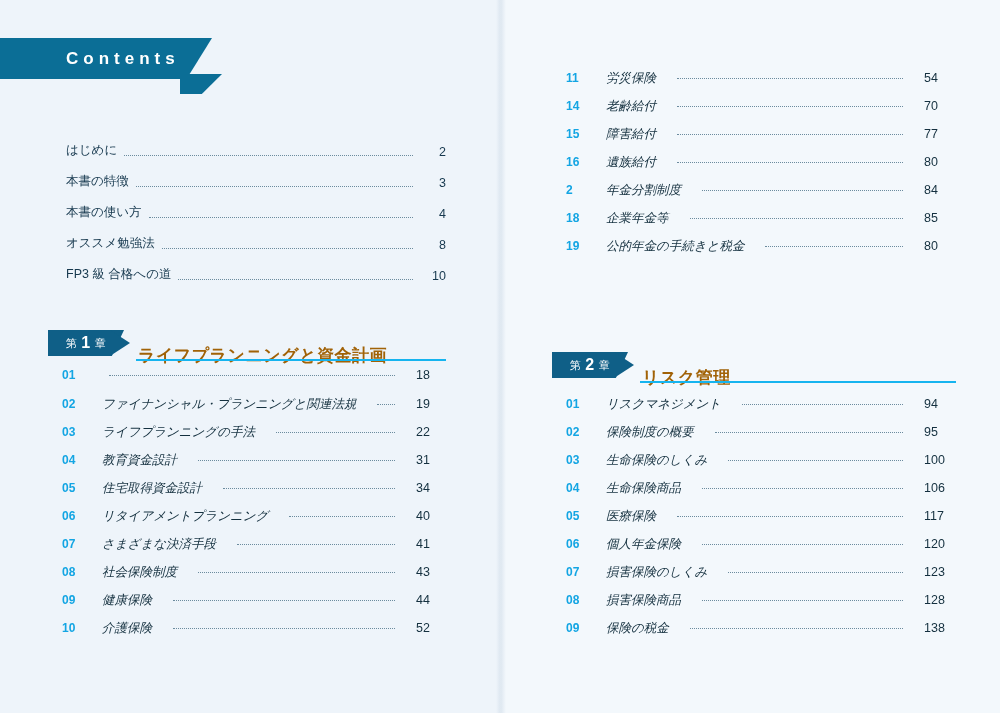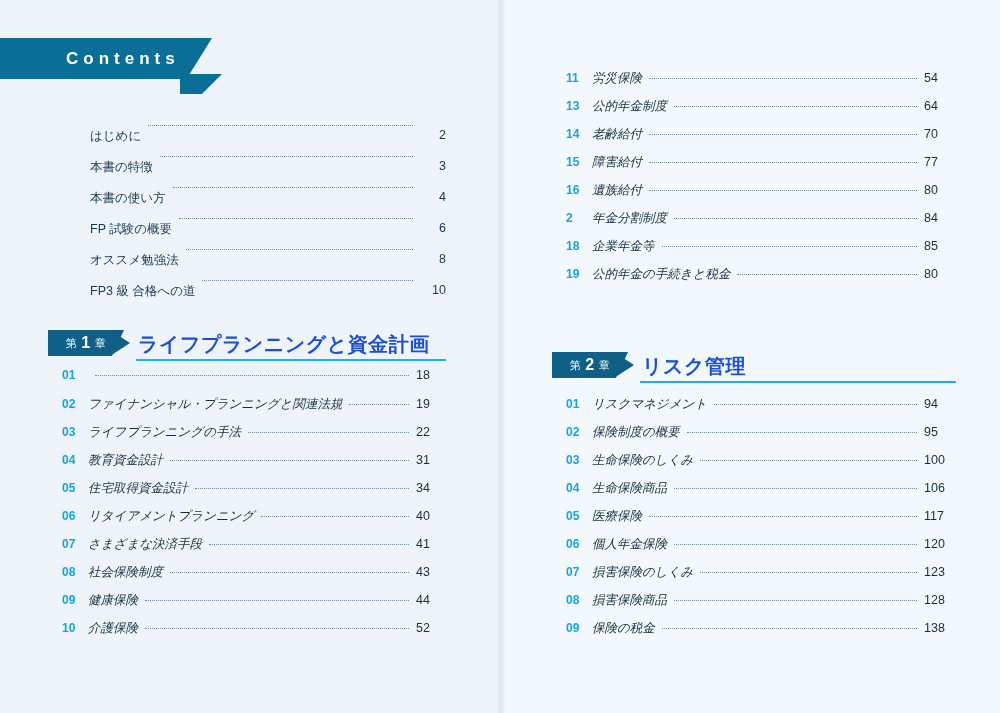--- a/index.html
+++ b/index.html
@@ -60,25 +60,24 @@
   }
 
   
   .front-list {
     position: absolute;
     left: 66px; top: 128px;
     width: 380px;
   }
   .fm-row {
     display: flex;
-    align-items: flex-start;
+    align-items: flex-end;
     height: 31px;
     font-size: 12.5px;
     color: #16384e;
-    margin-left: 24px;
   }
   .fm-title { white-space: nowrap; }
   .dots {
     flex: 1 1 auto;
     margin: 0 7px;
     position: relative;
     top: -3px;
     border-bottom: 1.6px dotted #6b8b9e;
     height: 1px;
   }
@@ -112,42 +111,43 @@
   }
   .chap-arrow {
     position: absolute;
     left: 62px; top: 0;
     width: 20px; height: 26px;
     background: #0f5f87;
     clip-path: polygon(0 0, 100% 50%, 0 100%);
   }
   .chap-name {
     position: absolute;
-    left: 90px; top: 1px;
-    font-size: 20px;
+    left: 90px; top: 14px;
+    font-size: 17px;
     font-weight: bold;
-    color: #1d4ed8;
+    color: #a16207;
     letter-spacing: 0.5px;
   }
   .chap-rule {
     position: absolute;
     left: 88px; bottom: -3px;
     right: 0;
     height: 2px;
     background: #16b4ef;
   }
 
   
   .sec-list { position: absolute; }
   .sec-row {
     display: flex;
     align-items: baseline;
     height: 28px;
     font-size: 12.5px;
     color: #14303f;
+    gap: 14px;
   }
   .sec-num {
     width: 26px;
     color: #13a5e3;
     font-weight: bold;
     font-size: 12px;
     flex: 0 0 auto;
   }
   .sec-title { white-space: nowrap; font-style: italic; }
   .sec-page { white-space: nowrap; width: 30px; font-size: 12.5px; color: #14303f; }
@@ -176,25 +176,20 @@
       <span class="fm-title">本書の特徴</span>
       <span class="dots"></span>
       <span class="fm-page">3</span>
     </div>
     <div class="fm-row">
       <span class="fm-title">本書の使い方</span>
       <span class="dots"></span>
       <span class="fm-page">4</span>
     </div>
     <div class="fm-row">
-      <span class="fm-title">FP 試験の概要</span>
-      <span class="dots"></span>
-      <span class="fm-page">6</span>
-    </div>
-    <div class="fm-row">
       <span class="fm-title">オススメ勉強法</span>
       <span class="dots"></span>
       <span class="fm-page">8</span>
     </div>
     <div class="fm-row">
       <span class="fm-title">FP3 級 合格への道</span>
       <span class="dots"></span>
       <span class="fm-page">10</span>
     </div>
   </div>
@@ -273,26 +268,20 @@
   </div>
 
   <div class="sec-list" style="left:566px; top:70px; width:388px;">
     <div class="sec-row">
       <span class="sec-num">11</span>
       <span class="sec-title">労災保険</span>
       <span class="dots"></span>
       <span class="sec-page">54</span>
     </div>
     <div class="sec-row">
-      <span class="sec-num">13</span>
-      <span class="sec-title">公的年金制度</span>
-      <span class="dots"></span>
-      <span class="sec-page">64</span>
-    </div>
-    <div class="sec-row">
       <span class="sec-num">14</span>
       <span class="sec-title">老齢給付</span>
       <span class="dots"></span>
       <span class="sec-page">70</span>
     </div>
     <div class="sec-row">
       <span class="sec-num">15</span>
       <span class="sec-title">障害給付</span>
       <span class="dots"></span>
       <span class="sec-page">77</span>

